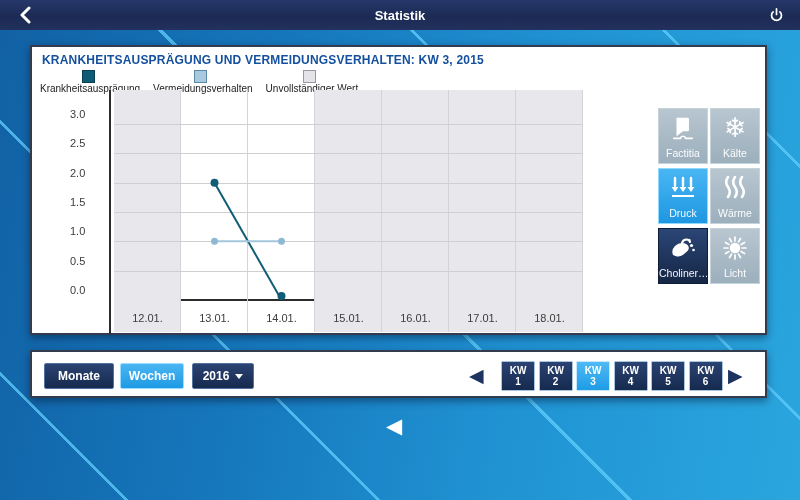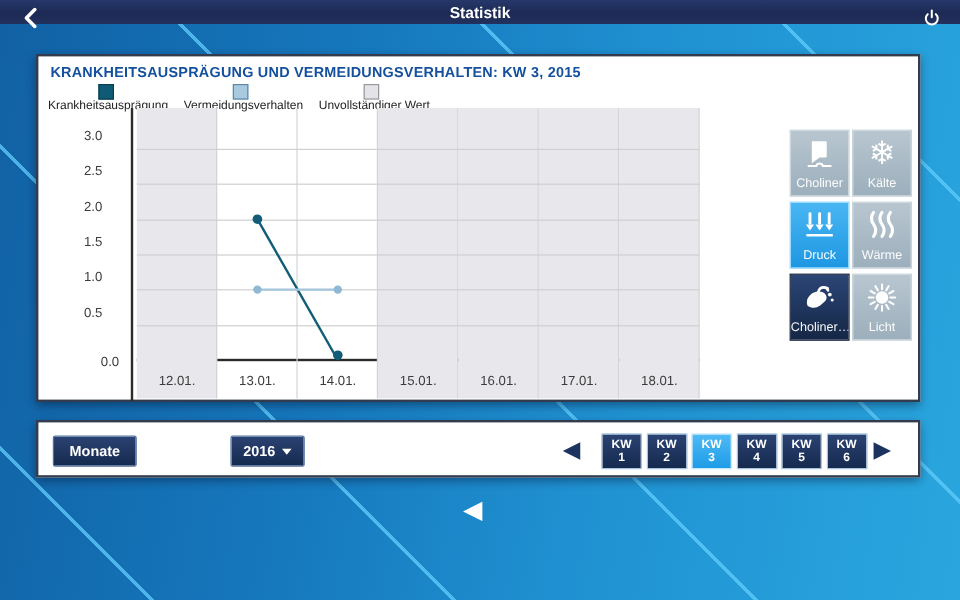--- a/index.html
+++ b/index.html
@@ -6,21 +6,21 @@
   html,body { width:800px; height:500px; }
   body { font-family:"Liberation Sans", sans-serif; overflow:hidden; }
 
   .screen { position:relative; width:800px; height:500px;
     background:
       repeating-linear-gradient(45deg, rgba(90,200,250,0) 0 88px, rgba(96,205,252,.75) 88px 91px, rgba(90,200,250,0) 91px 178px),
       linear-gradient(100deg, #1161a4 0%, #1678bd 35%, #2093d3 65%, #2aa6de 100%);
   }
 
   
-  .topbar { position:absolute; left:0; top:0; width:800px; height:20px;
+  .topbar { position:absolute; left:0; top:0; width:800px; height:30px;
     background:linear-gradient(#26386a 0%, #1c2a54 55%, #22315d 100%);
     display:flex; align-items:center; justify-content:center; }
   .topbar-title { color:#fff; font-size:13px; font-weight:bold; }
   .back-btn { position:absolute; left:14px; top:4px; width:24px; height:22px; display:flex; align-items:center; justify-content:center; cursor:pointer; }
   .power-btn { position:absolute; right:12px; top:4px; width:24px; height:22px; display:flex; align-items:center; justify-content:center; cursor:pointer; }
 
   
   .card { position:absolute; left:30px; top:45px; width:737px; height:290px;
     background:#fff; border:2px solid #323c4e; box-shadow:0 3px 8px rgba(0,10,40,.45); }
   .chart-title { position:absolute; left:10px; top:6px; font-size:12px; font-weight:bold; color:#14509e; letter-spacing:.2px; }
@@ -137,38 +137,38 @@
           <div class="gridline" style="top: 33.999px;"></div>
           <svg width="469" height="210">
             <polyline points="100.5,92.666 167.5,210" fill="none" stroke="#115d78" stroke-width="2"></polyline>
             <circle cx="100.5" cy="92.666" r="4" fill="#115d78"></circle>
             <circle cx="167.5" cy="206" r="4" fill="#115d78"></circle>
             <polyline points="100.5,151.333 167.5,151.333" fill="none" stroke="#a3c6dd" stroke-width="2"></polyline>
             <circle cx="100.5" cy="151.333" r="3.5" fill="#8fb8d4"></circle>
             <circle cx="167.5" cy="151.333" r="3.5" fill="#8fb8d4"></circle>
           </svg>
         </div>
-    <div class="ylabel" style="left: 52px; top: 194px; margin-top: 12px;">0.0</div>
+    <div class="ylabel" style="left: 38px; top: 194px;">0.0</div>
         <div class="ylabel" style="left: 38px; top: 164.666px;">0.5</div>
         <div class="ylabel" style="left: 38px; top: 135.333px;">1.0</div>
         <div class="ylabel" style="left: 38px; top: 105.999px;">1.5</div>
         <div class="ylabel" style="left: 38px; top: 76.666px;">2.0</div>
         <div class="ylabel" style="left: 38px; top: 47.3325px;">2.5</div>
         <div class="ylabel" style="left: 38px; top: 17.999px;">3.0</div>
       </div>
 
     <div class="triggers">
         <div class="tile" style="left: 0px; top: 0px;">
           <div class="tile-icon">
             <svg width="26" height="26" viewBox="0 0 24 24">
               <path d="M6,2.5 h10.5 a1,1 0 0 1 1,1 V14 a1,1 0 0 1 -1,1 H12 L6,19.5 Z" fill="#fff"></path>
               <path d="M3.5,21.5 h6 a2.6,2.6 0 0 1 5,0 h6" fill="none" stroke="#fff" stroke-width="1.6" stroke-linecap="round"></path>
             </svg>
           </div>
-          <div class="tile-label">Choliner</div>
+          <div class="tile-label">Factitia</div>
         </div>
         <div class="tile" style="left: 52px; top: 0px;">
           <div class="tile-icon">
             <span style="font-size:27px; line-height:28px;">❄</span>
           </div>
           <div class="tile-label">Kälte</div>
         </div>
         <div class="tile active" style="left: 0px; top: 60px;">
           <div class="tile-icon">
             <svg width="28" height="26" viewBox="0 0 28 26">
@@ -231,20 +231,21 @@
               </g>
             </svg>
           </div>
           <div class="tile-label">Licht</div>
         </div>
       </div>
   </div>
 
   <div class="controlbar">
     <div class="btn" style="left:12px; width:70px;">Monate</div>
+    <div class="btn selected" style="left:88px; width:64px;">Wochen</div>
     <div class="btn" style="left:160px; width:62px;">
       <span>2016</span>
       <span class="caret"></span>
     </div>
     <div class="pagerarrow" style="left:437px;">◀</div>
     <div>
         <div class="week-btn" style="left: 469px;">
           <span>KW</span>
           <span>1</span>
         </div>

